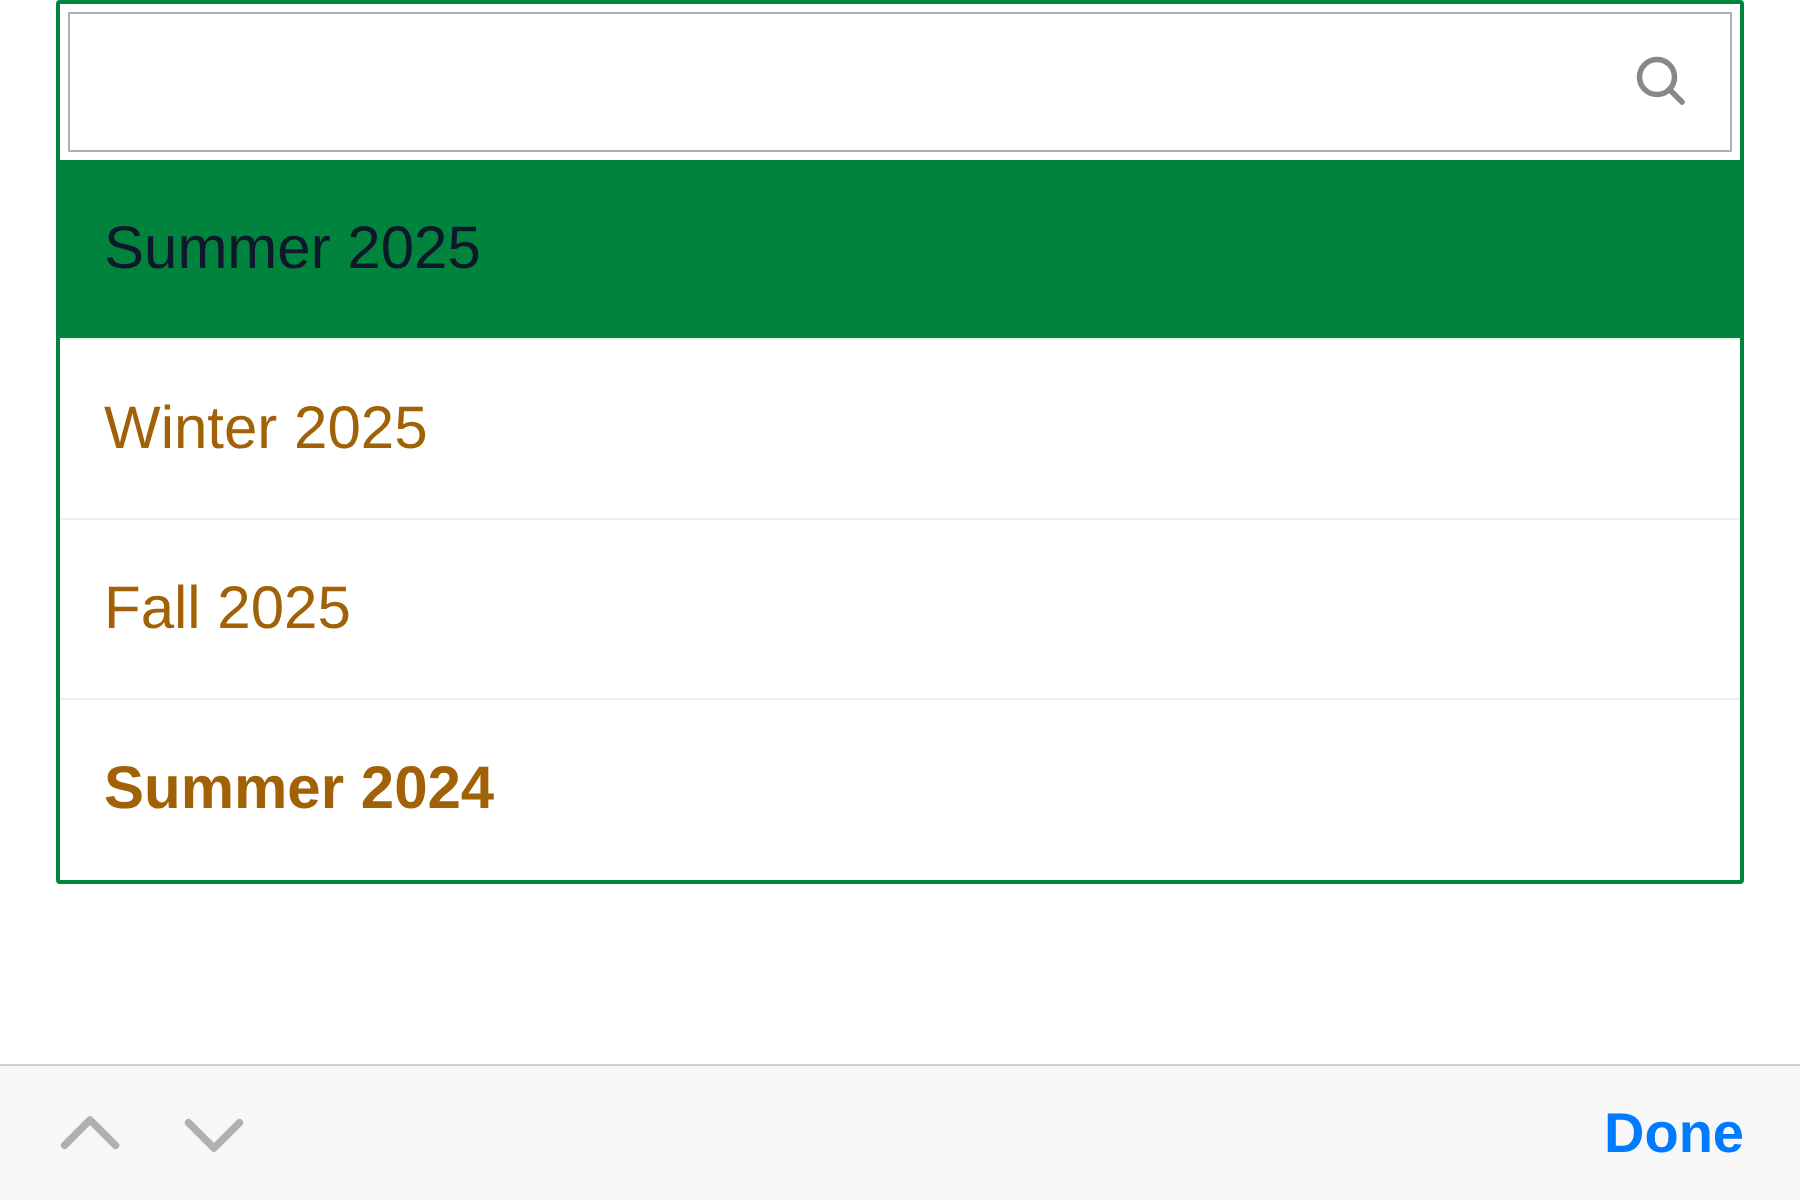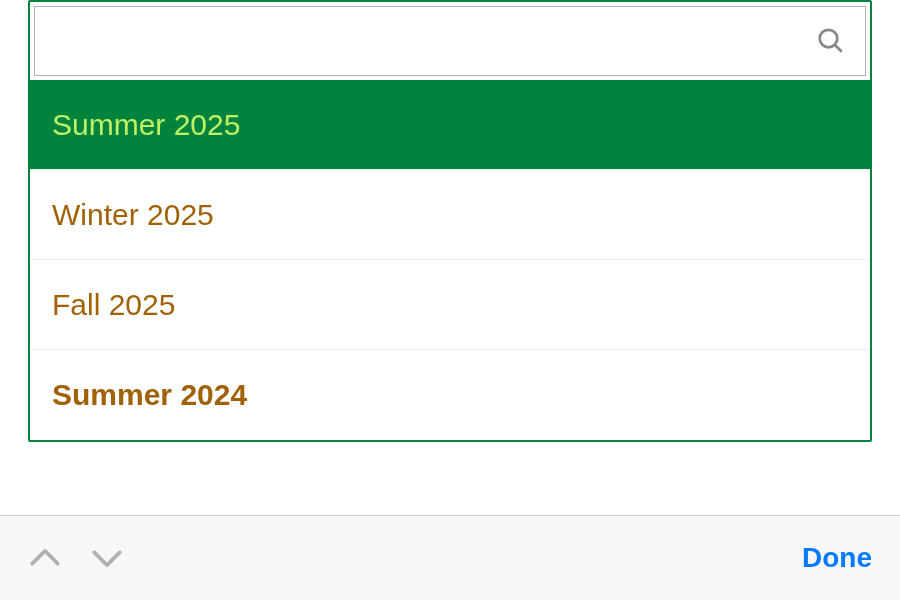--- a/index.html
+++ b/index.html
@@ -61,28 +61,28 @@
       color: #a16207;
       border-bottom: 1px solid #eeeeee;
       cursor: pointer;
     }
     .option-item:last-child {
       border-bottom: none;
       font-weight: bold;
     }
     .option-item.selected {
       background: #00843D;
-      color: #bef264;
+      color: #0f172a;
     }
     .keyboard-accessory {
       position: absolute;
       bottom: 0;
       left: 0;
       right: 0;
-      height: 85px;
+      height: 68px;
       background: #f7f7f8;
       border-top: 1px solid #d0d0d0;
       display: flex;
       align-items: center;
       padding: 0 28px;
     }
     .nav-arrows {
       display: flex;
       gap: 28px;
       align-items: center;

